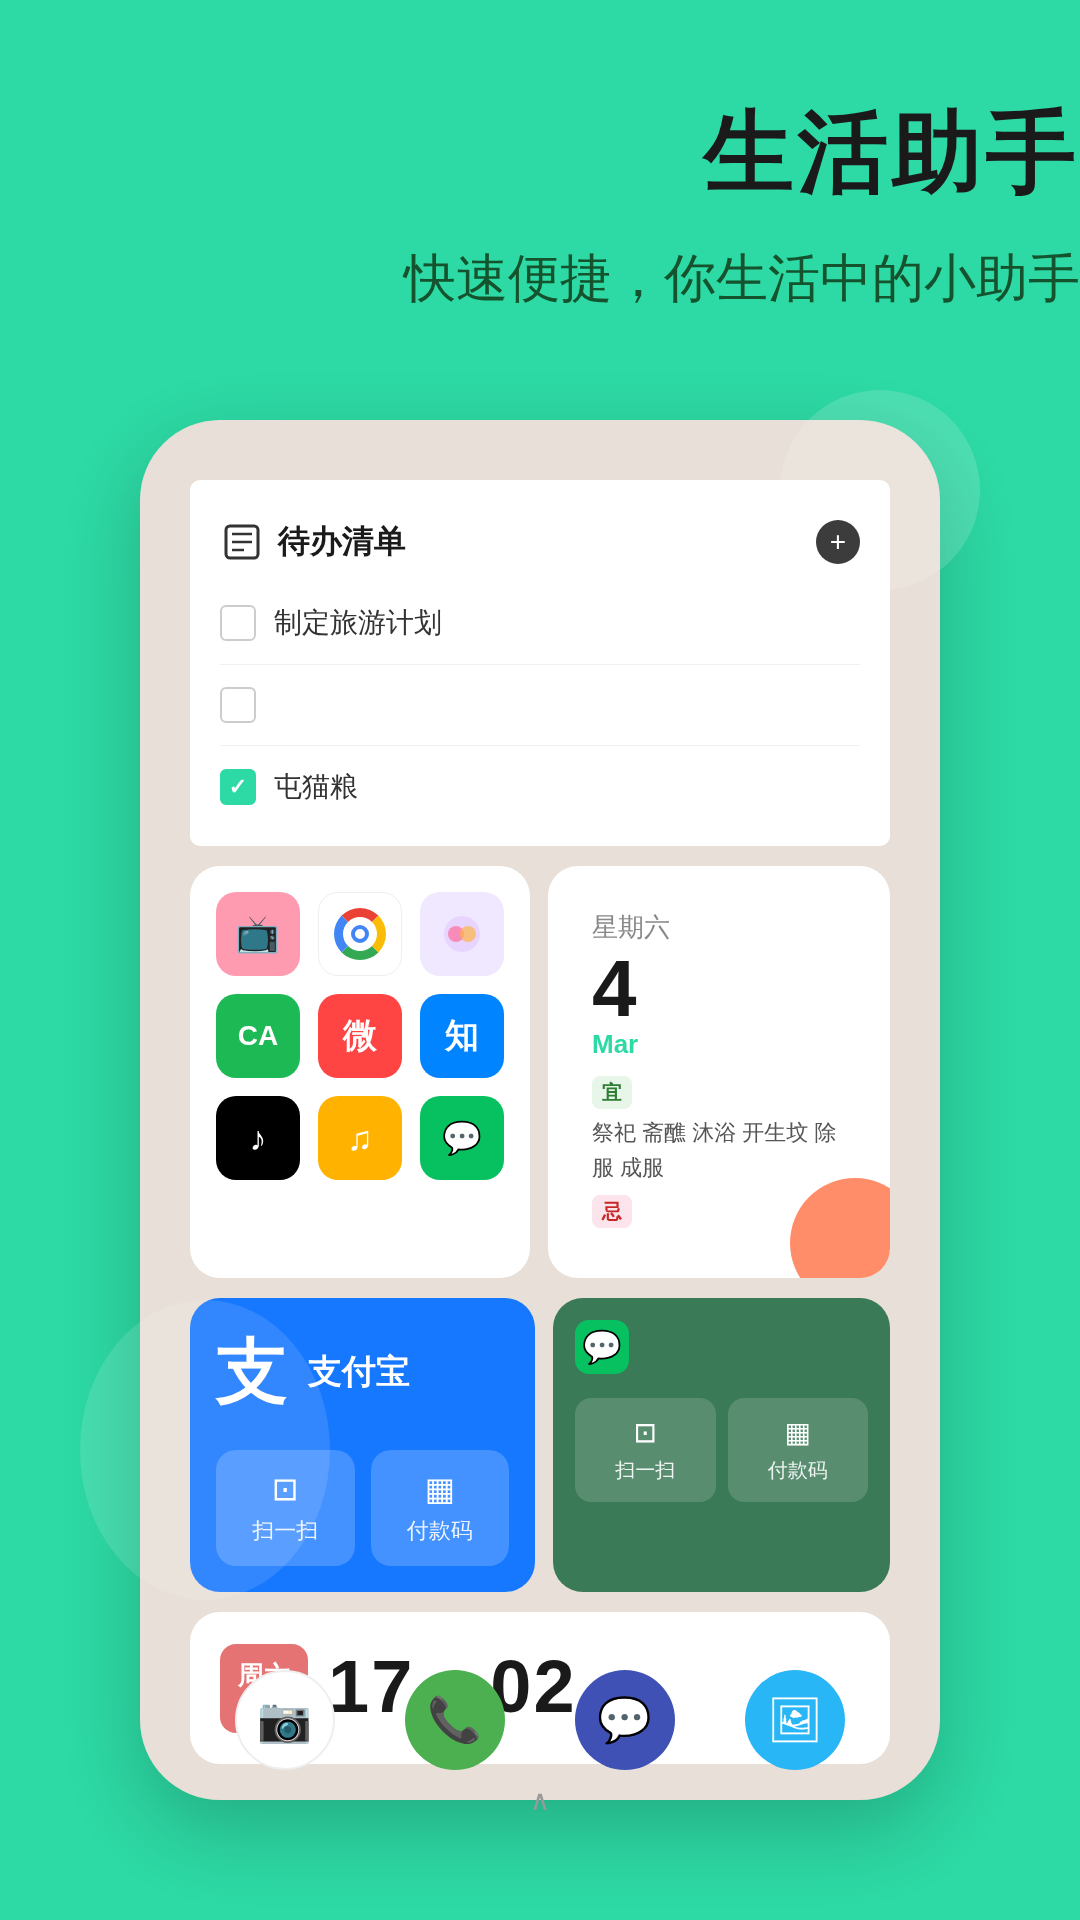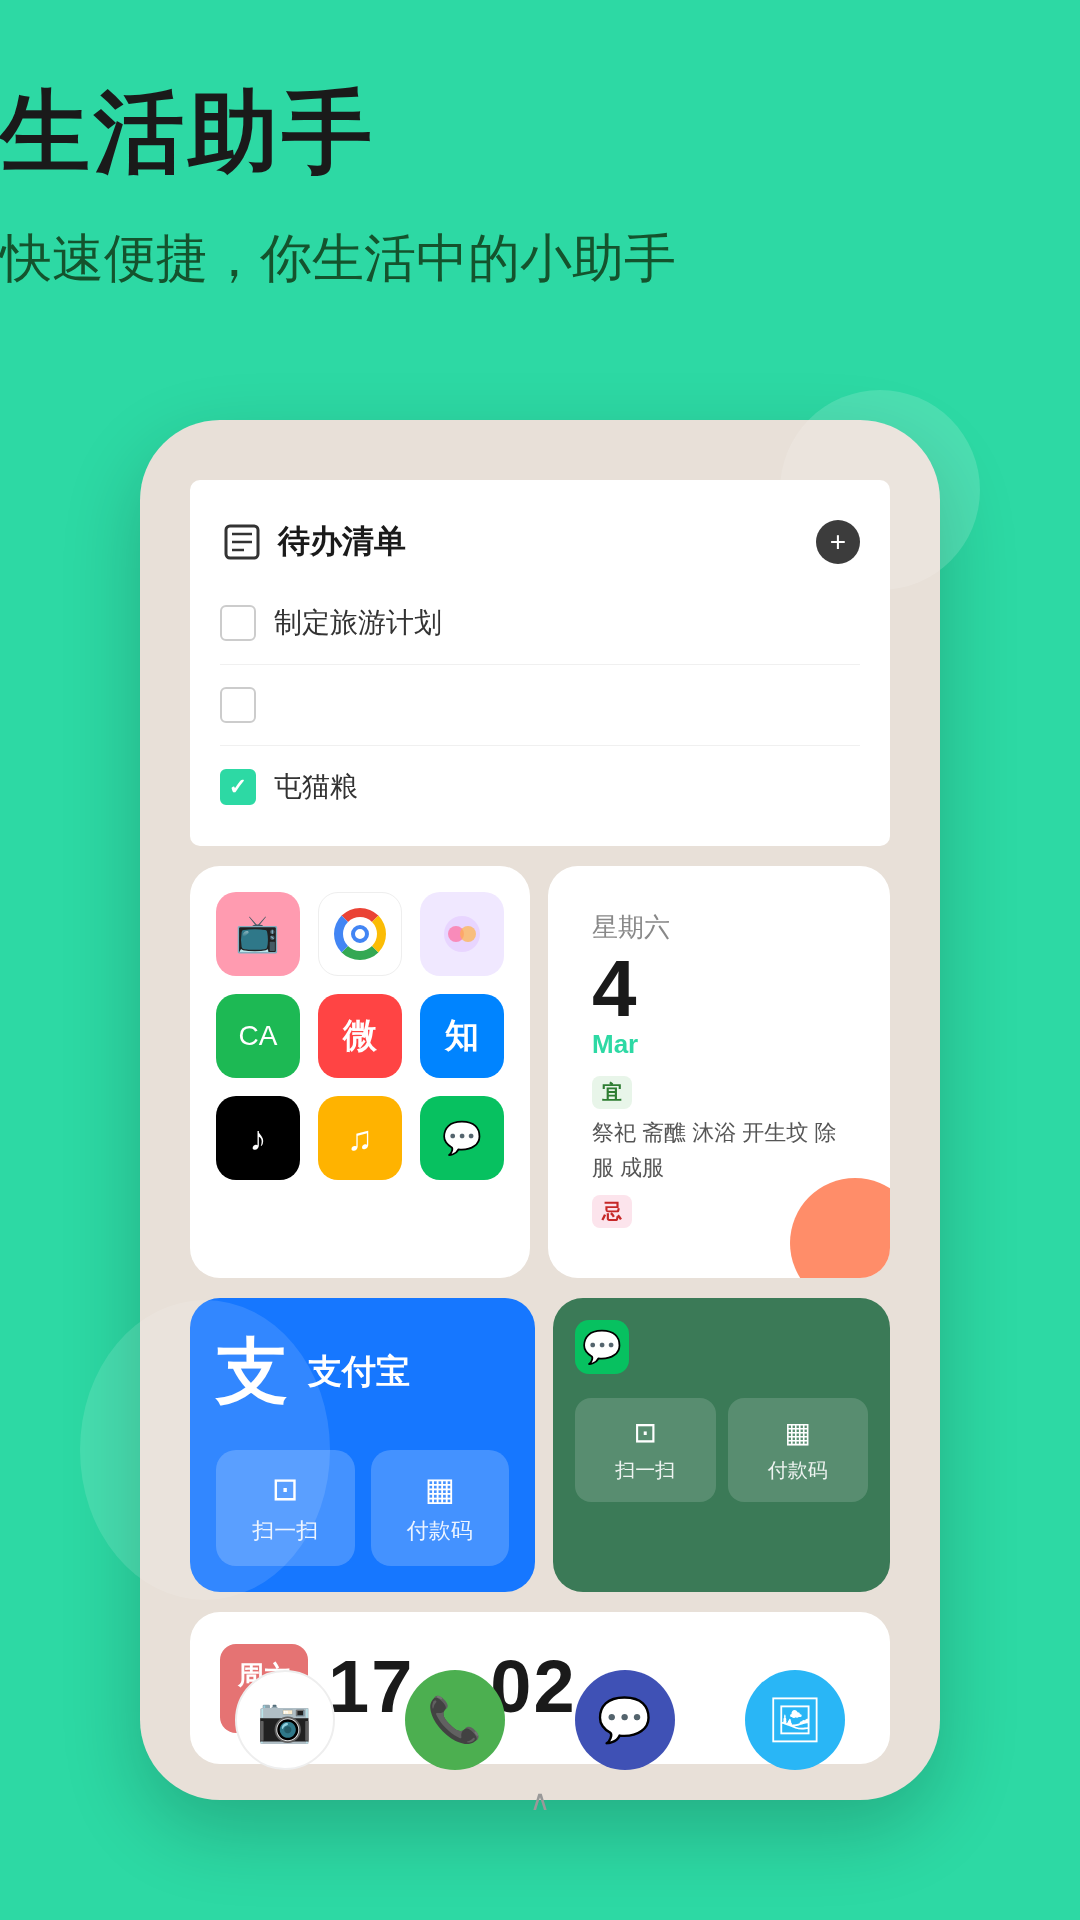--- a/index.html
+++ b/index.html
@@ -8,22 +8,22 @@
       width: 1080px;
       height: 1920px;
       background: #2DD9A4;
       font-family: -apple-system, 'PingFang SC', 'Helvetica Neue', sans-serif;
       overflow: hidden;
       position: relative;
     }
 
     
     .header {
-      text-align: left;
-      padding-top: 72px;
+      text-align: right;
+      padding-top: 92px;
     }
     .header-title {
       font-size: 90px;
       font-weight: 900;
       color: #1a1a1a;
       letter-spacing: 4px;
     }
     .header-subtitle {
       font-size: 52px;
       color: #14532d;
@@ -459,21 +459,21 @@
         </div>
         <div class="app-icon colorful">
           <svg width="44" height="44" viewBox="0 0 44 44">
             <circle cx="22" cy="22" r="18" fill="#E8D5FF"></circle>
             <circle cx="16" cy="22" r="8" fill="#FF6B9D" opacity="0.7"></circle>
             <circle cx="28" cy="22" r="8" fill="#FFB347" opacity="0.7"></circle>
           </svg>
         </div>
 
         <div class="app-icon" style="background:#1DB954;">
-          <span style="color:white;font-size:28px;font-weight:400;">CA</span>
+          <span style="color:white;font-size:28px;font-weight:700;">CA</span>
         </div>
         <div class="app-icon" style="background:#FF4444;">
           <span style="color:white;font-size:34px;font-weight:700;">微</span>
         </div>
         <div class="app-icon" style="background:#0084FF;">
           <span style="color:white;font-size:34px;font-weight:700;">知</span>
         </div>
 
         <div class="app-icon" style="background:#000;">
           <span style="color:white;font-size:34px;">♪</span>

